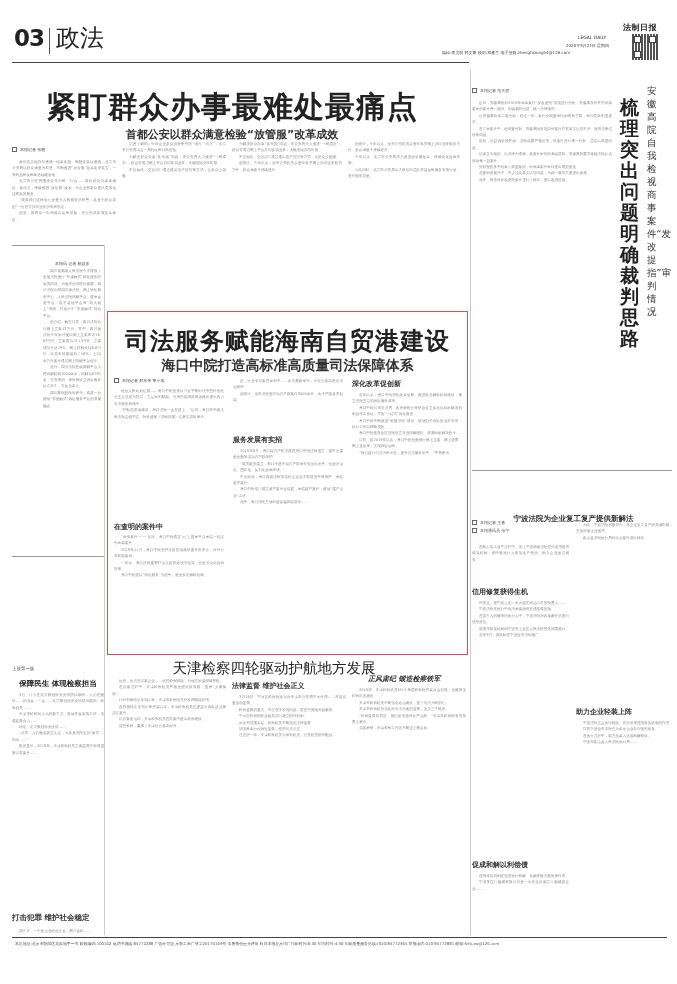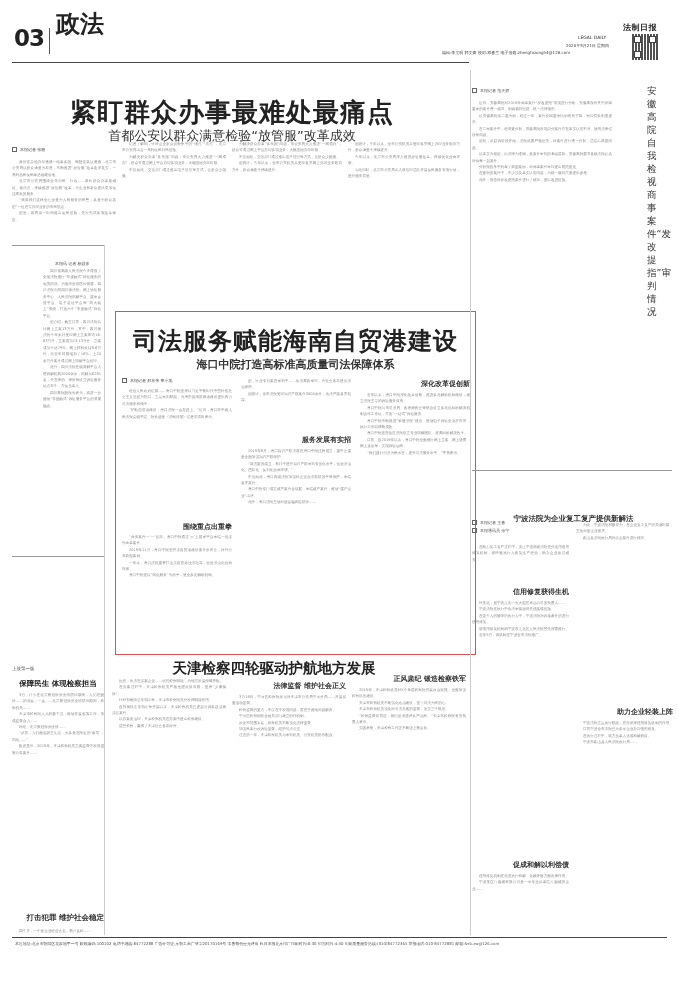--- a/index.html
+++ b/index.html
@@ -3,48 +3,48 @@
 <meta charset="utf-8">
 <style>
   * { margin:0; padding:0; box-sizing:border-box; }
   html, body { width:677px; height:984px; background:#ffffff; overflow:hidden; }
   body { position:relative; font-family:"DejaVu Sans", sans-serif; color:#333; }
   .abs { position:absolute; }
   .body-text { font-family:"DejaVu Sans", sans-serif; font-size:3.6px; line-height:6.4px; color:#8a8a8a; text-align:justify; text-indent:7px; word-break:break-all; }
   .body-text p { margin-bottom:0; }
   .byline { font-family:"DejaVu Sans", sans-serif; font-size:4px; color:#555; white-space:nowrap; }
   .byline .box { display:inline-block; width:5px; height:5px; border:0.6px solid #666; margin-right:3px; vertical-align:middle; }
-  .subhead { font-family:"DejaVu Sans", sans-serif; font-weight:bold; font-size:7px; color:#333; text-align:right; }
+  .subhead { font-family:"DejaVu Sans", sans-serif; font-weight:bold; font-size:7px; color:#333; text-align:left; }
   .serif { font-family:"DejaVu Serif", serif; }
   .col-rule { position:absolute; background:#ccc; width:0.6px; }
 </style>
 </head>
 <body>
 
 <div class="abs" style="left:0;top:0;width:677px;height:64px;">
   <div class="abs" style="left:14px;top:25px;font-family:'DejaVu Sans',sans-serif;font-weight:bold;font-size:23px;letter-spacing:-1px;color:#222;">03</div>
   <div class="abs" style="left:49px;top:28px;width:1px;height:26px;background:#555;"></div>
-  <div class="abs" style="left:56px;top:8px;font-family:'DejaVu Sans',sans-serif;font-weight:bold;font-size:24px;color:#222;">政法</div>
+  <div class="abs" style="left:56px;top:22px;font-family:'DejaVu Sans',sans-serif;font-weight:normal;font-size:24px;color:#222;">政法</div>
 
   <div class="abs serif" style="left:623px;top:22px;font-size:8px;font-weight:bold;color:#222;letter-spacing:0.5px;">法制日报</div>
   <div class="abs" style="left:578px;top:35px;font-size:4.5px;color:#333;">LEGAL DAILY</div>
   <div class="abs" style="left:566px;top:43px;font-size:4px;color:#444;">2020年5月21日  星期四</div>
   <div class="abs" style="left:442px;top:50px;font-size:4px;color:#444;white-space:nowrap;">编辑:李光明  郭文青  校对:邓春兰  电子信箱:zhengfazongh4@126.com</div>
   <div class="abs" style="left:632px;top:34px;width:26px;height:26px;background:
        repeating-linear-gradient(90deg,#333 0 2px,#fff 2px 3px),#333;opacity:0.85;">
     <div style="position:absolute;left:2px;top:2px;width:7px;height:7px;border:1.5px solid #222;background:#fff;"></div>
     <div style="position:absolute;right:2px;top:2px;width:7px;height:7px;border:1.5px solid #222;background:#fff;"></div>
     <div style="position:absolute;left:2px;bottom:2px;width:7px;height:7px;border:1.5px solid #222;background:#fff;"></div>
   </div>
   <div class="abs" style="left:12px;top:62px;width:457px;height:1px;background:#444;"></div>
 </div>
 
 <div class="abs" style="left:0;top:64px;width:470px;height:245px;">
-  <div class="abs" style="left:22px;top:23px;width:420px;text-align:center;font-family:'DejaVu Sans',sans-serif;font-weight:bold;font-size:26px;letter-spacing:1px;color:#222;margin-top:8px;">紧盯群众办事最难处最痛点</div>
-  <div class="abs" style="left:22px;top:63px;width:420px;text-align:center;font-size:13px;font-weight:normal;color:#333;">首都公安以群众满意检验“放管服”改革成效</div>
+  <div class="abs" style="left:22px;top:23px;width:420px;text-align:center;font-family:'DejaVu Sans',sans-serif;font-weight:bold;font-size:30px;letter-spacing:1px;color:#222;">紧盯群众办事最难处最痛点</div>
+  <div class="abs" style="left:22px;top:63px;width:420px;text-align:center;font-size:11px;font-weight:bold;color:#333;">首都公安以群众满意检验“放管服”改革成效</div>
 
   <div class="abs byline" style="left:12px;top:83px;">
     <span class="box"></span><span>本报记者  张雅</span>
   </div>
   <div class="abs body-text" style="left:12px;top:95px;width:104px;height:142px;overflow:hidden;">
     <p>身份证异地办理遭遇一地事多跑、驾驶证事故遭遇…北京市公安局以群众满意为标准，不断推进“放管服”改革走深走实，一系列惠民便民举措相继落地。</p>
     <p>北京市公安局围绕全年利民、行政……紧盯群众办事最难处、最痛点，持续推进“放管服”改革，为企业和群众提供更加便捷高效的服务。</p>
     <p>“我将我们这样全心全意为人民服务的民警，真是为群众着想”一位在京办理业务的市民说道。</p>
     <p>据悉，该局第一时间推出便民措施，先行先试多项改革举措。</p>
   </div>
@@ -84,32 +84,32 @@
     <p>3月，什么在北京新冠肺炎疫情防控期间，人们在面对……的消息，一直……北京新冠肺炎疫情防控期间，检察机关……</p>
     <p>天津市检察院人员积极下沉，推动开展各项工作，形成监督合力……</p>
     <p>对此，北京新冠肺炎疫情……</p>
     <p>“从前，人们面临缺乏渠道，大多是在附近的‘撂荒’，因此……”</p>
     <p>数据显示，2019年，天津检察机关立案监督中发现侵害公益案件……</p>
   </div>
   <div class="abs subhead" style="left:12px;top:357px;width:92px;font-size:7.5px;">打击犯罪 维护社会稳定</div>
   <div class="abs body-text" style="left:12px;top:372px;width:92px;height:7px;overflow:hidden;">四个月，一个是企业经营之名，新庄县检……</div>
 </div>
 
-<div class="abs" style="left:107px;top:311px;width:361px;height:344px;border:1.3px solid #e05050;margin-left:8px;">
+<div class="abs" style="left:107px;top:311px;width:361px;height:344px;border:1.3px solid #e05050;">
   <div class="abs serif" style="left:0;top:13px;width:359px;text-align:center;font-size:24px;font-weight:bold;color:#222;letter-spacing:1px;">司法服务赋能海南自贸港建设</div>
-  <div class="abs" style="left:0;top:45px;width:359px;text-align:center;font-size:11px;font-weight:bold;color:#333;">海口中院打造高标准高质量司法保障体系</div>
+  <div class="abs" style="left:0;top:45px;width:359px;text-align:center;font-size:14px;font-weight:bold;color:#333;">海口中院打造高标准高质量司法保障体系</div>
 
   <div class="abs byline" style="left:6px;top:66px;">
     <span class="box"></span><span>本报记者  邢东伟  董小旭</span>
   </div>
   <div class="abs body-text" style="left:6px;top:76px;width:110px;height:130px;overflow:hidden;">
     <p>经营人民政府近期……海口中院坚持以习近平新时代中国特色社会主义思想为指导，立足审判职能，为海南自由贸易港建设提供有力司法服务和保障。</p>
     <p>“护航自贸港建设，海口法院一直在路上。”近日，海口市中级人民法院党组书记、院长接受《法制日报》记者采访时表示。</p>
   </div>
-  <div class="abs subhead" style="left:6px;top:210px;width:110px;">围绕重点出重拳</div>
+  <div class="abs subhead" style="left:6px;top:210px;width:110px;">在查明的案件中</div>
   <div class="abs body-text" style="left:6px;top:222px;width:110px;height:115px;overflow:hidden;">
     <p>“商务案件一‘一’近日，海口中院通过‘云’上庭审平台审结一批涉外商事案件。</p>
     <p>2019年11月，海口中院召开涉自贸港建设案件发布会，对外公布典型案例。</p>
     <p>一年来，海口法院重拳打击涉自贸港违法犯罪，营造法治化营商环境。</p>
     <p>海口中院还以“两化服务”为抓手，健全多元解纷机制。</p>
   </div>
 
   <div class="abs body-text" style="left:125px;top:66px;width:110px;height:52px;overflow:hidden;">
     <p>据，行业专利案在审判中……依法高效审理，为社会各界提供法治保障。</p>
     <p>据统计，全市法院受理知识产权案件3000余件，依法严惩各类犯罪。</p>
@@ -141,20 +141,21 @@
   <div class="abs body-text" style="left:2px;top:36px;width:140px;height:360px;overflow:hidden;">
     <p>近日，安徽高院对2019年商事案件“发改提指”情况进行分析，安徽高院对其中发回重审的案件逐一梳理，明确裁判思路，统一法律适用。</p>
     <p>以安徽高院第二庭为例，经过一年，案件发回重审比例有所下降，审理质效明显提升。</p>
     <p>在二审案件中，经调查分析，安徽高院发现部分案件存在事实认定不清、适用法律错误等问题。</p>
     <p>据此，从起诉阶段开始，法院就要严格把关，对案件进行逐一分析，总结出典型问题。</p>
     <p>以事实为根据，以法律为准绳，是案件审判的基础原则，安徽高院要求各级法院认真对待每一起案件。</p>
     <p>分析报告集中列举了典型案例，对商事案件审理提出规范意见。</p>
     <p>在查明的案件中，不少涉及事实认定问题，为统一裁判尺度提供参考。</p>
     <p>此外，报告对发改提指案件进行了梳理，提出改进措施。</p>
   </div>
+  <div class="abs serif" style="left:150px;top:33px;width:22px;font-size:19px;line-height:21px;font-weight:bold;color:#222;word-break:break-all;">梳理突出问题明确裁判思路</div>
   <div class="abs" style="left:177px;top:20px;width:12px;font-size:9.5px;line-height:13px;color:#333;word-break:break-all;">安徽高院自我检视商事案件“发改提指”审判情况</div>
 </div>
 
 <div class="abs" style="left:470px;top:470px;width:207px;height:466px;">
   <div class="abs" style="left:2px;top:0;width:200px;height:0.6px;background:#999;"></div>
   <div class="abs" style="left:0;top:44px;width:207px;text-align:center;font-size:7.5px;font-weight:bold;color:#333;">宁波法院为企业复工复产提供新解法</div>
 
   <div class="abs byline" style="left:2px;top:50px;">
     <span class="box"></span><span>本报记者  王春</span>
   </div>
@@ -185,42 +186,42 @@
   <div class="abs subhead" style="left:106px;top:237px;width:97px;">助力企业轻装上阵</div>
   <div class="abs body-text" style="left:106px;top:250px;width:97px;height:212px;overflow:hidden;">
     <p>宁波法院立足执行职能，充分发挥信用修复机制的作用。</p>
     <p>目前宁波全市法院已为多家企业办理信用修复。</p>
     <p>在执行过程中，双方当事人达成和解协议。</p>
     <p>宁波市象山县人民法院执行局……</p>
   </div>
 </div>
 
 <div class="abs" style="left:104px;top:656px;width:364px;height:280px;">
-  <div class="abs serif" style="left:60px;top:3px;width:220px;text-align:center;font-size:14.5px;font-weight:bold;color:#222;">天津检察四轮驱动护航地方发展</div>
+  <div class="abs serif" style="left:60px;top:3px;width:220px;text-align:center;font-size:14.5px;font-weight:normal;color:#222;">天津检察四轮驱动护航地方发展</div>
 
   <div class="abs body-text" style="left:8px;top:22px;width:114px;height:254px;overflow:hidden;">
     <p>担任，依法在涉案企业……依托检察职能，为地方发展保驾护航。</p>
     <p>在办案过程中，天津检察机关严格把握政策界限，坚持“少捕慎诉”。</p>
     <p>针对扫黑除恶专项斗争，天津市检察院充分发挥职能作用。</p>
     <p>自扫黑除恶专项斗争开展以来，天津检察机关已提起公诉多起涉黑涉恶案件。</p>
     <p>以办案促治理，天津检察机关在办案中提出检察建议。</p>
     <p>这些检察，赢得了天津社会各界好评。</p>
   </div>
 
   <div class="abs subhead" style="left:128px;top:25px;width:114px;">法律监督 维护社会正义</div>
   <div class="abs body-text" style="left:128px;top:38px;width:114px;height:238px;overflow:hidden;">
     <p>3月18日，宁河区检察院派员对天津市公安局宁河分局……开展侦查活动监督。</p>
     <p>检察监督的重点，不仅在于发现问题，更在于推动问题解决。</p>
     <p>宁河区检察院联合相关部门建立协作机制。</p>
     <p>从全市范围来看，检察机关不断强化法律监督。</p>
     <p>加强民事行政诉讼监督，维护司法公正。</p>
     <p>过去的一年，天津检察机关与审判机关、公安机关协作配合。</p>
   </div>
 
-  <div class="abs subhead" style="left:248px;top:18px;width:114px;">正风肃纪 锻造检察铁军</div>
+  <div class="abs subhead" style="left:264px;top:18px;width:114px;font-style:italic;">正风肃纪 锻造检察铁军</div>
   <div class="abs body-text" style="left:248px;top:31px;width:114px;height:245px;overflow:hidden;">
     <p>2019年，天津检察机关对5个基层检察院开展政治巡视，全面加强检察队伍建设。</p>
     <p>天津市检察机关不断强化政治建设，坚守司法为民初心。</p>
     <p>天津市检察机关强化对司法办案的监督，落实三个规定。</p>
     <p>“检察监督向前迈，我们必须坚持从严治检。”天津市检察院有关负责人表示。</p>
     <p>实践表明，天津检察工作正不断迈上新台阶。</p>
   </div>
 </div>
 
 <div class="col-rule" style="left:104px;top:245px;height:690px;"></div>

